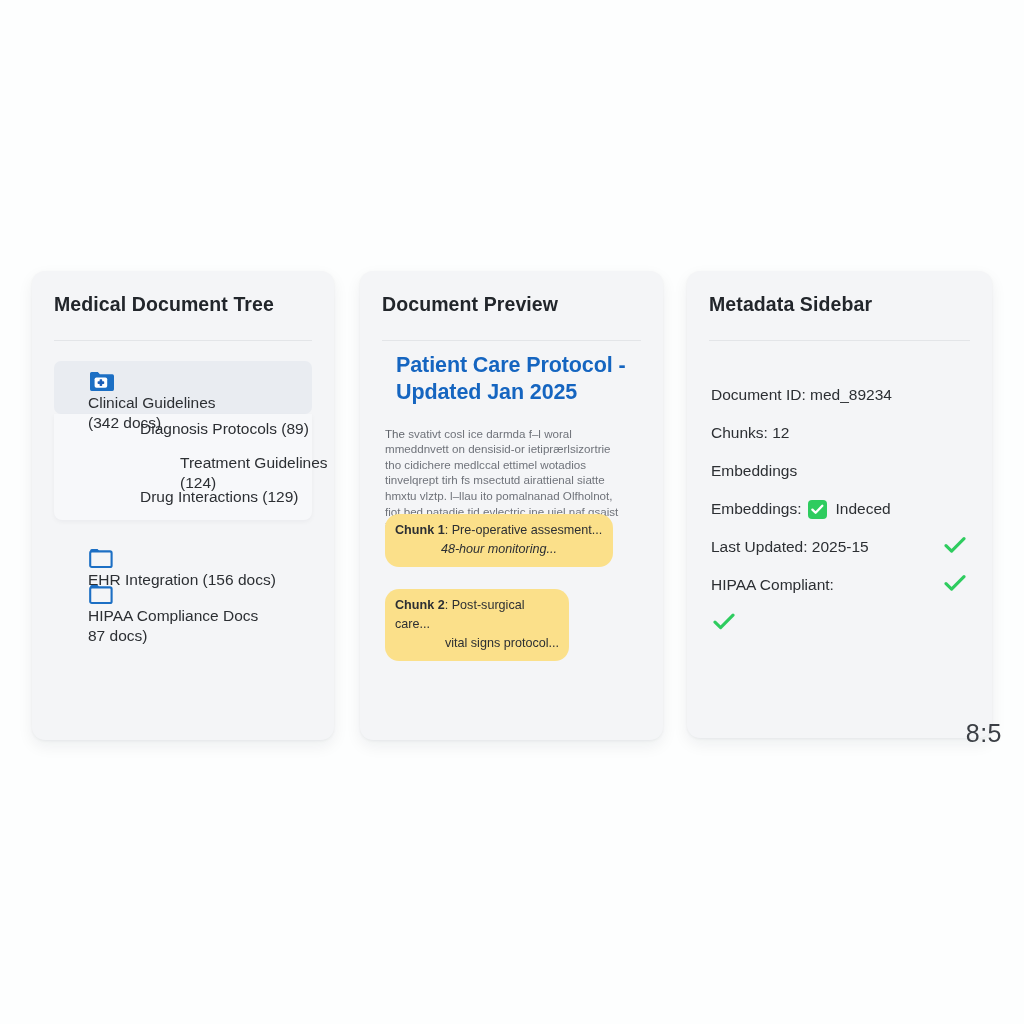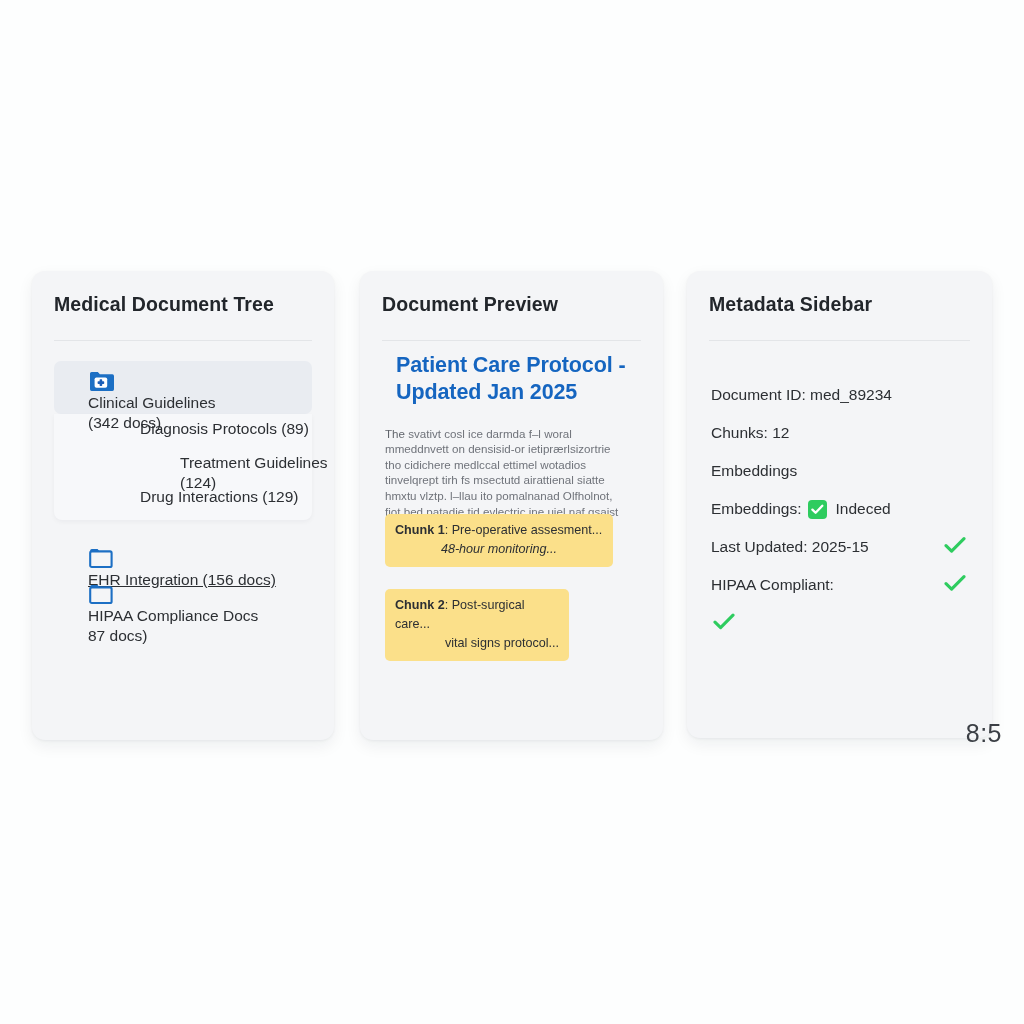--- a/index.html
+++ b/index.html
@@ -101,21 +101,21 @@
     font-size: 15.5px;
     line-height: 20px;
     color: #2c2f33;
     white-space: pre-line;
   }
 
   .row-clinical  { left: 56px;  top: 6px;  }
   .row-diagnosis { left: 108px; top: 58px; }
   .row-treatment { left: 108px; top: 92px; margin-left: 40px; }
   .row-drug      { left: 108px; top: 126px;}
-  .row-ehr       { left: 56px;  top: 183px; text-decoration: underline;}
+  .row-ehr       { left: 56px;  top: 183px;}
   .row-hipaa     { left: 56px;  top: 219px;}
 
   
   .doc-title {
     position: absolute;
     left: 36px;
     top: 81px;
     width: 245px;
     font-size: 21.5px;
     line-height: 27px;
@@ -135,21 +135,21 @@
     opacity: 0.88;
   }
   .doc-body .lead {
     filter: none;
     color: #4c5058;
   }
 
   .chunk {
     position: absolute;
     background: #fbe08a;
-    border-radius: 5px;
+    border-radius: 14px;
     font-size: 12.6px;
     line-height: 19px;
     color: #2c2f33;
     box-sizing: border-box;
     padding: 7px 10px 8px 10px;
   }
   .chunk b { font-weight: bold; }
   .chunk-1 { left: 25px; top: 243px; width: 228px; text-align: left; }
   .chunk-1 .line2 { display: block; text-align: center; font-style: italic; }
   .chunk-2 { left: 25px; top: 318px; width: 184px; text-align: left; }

